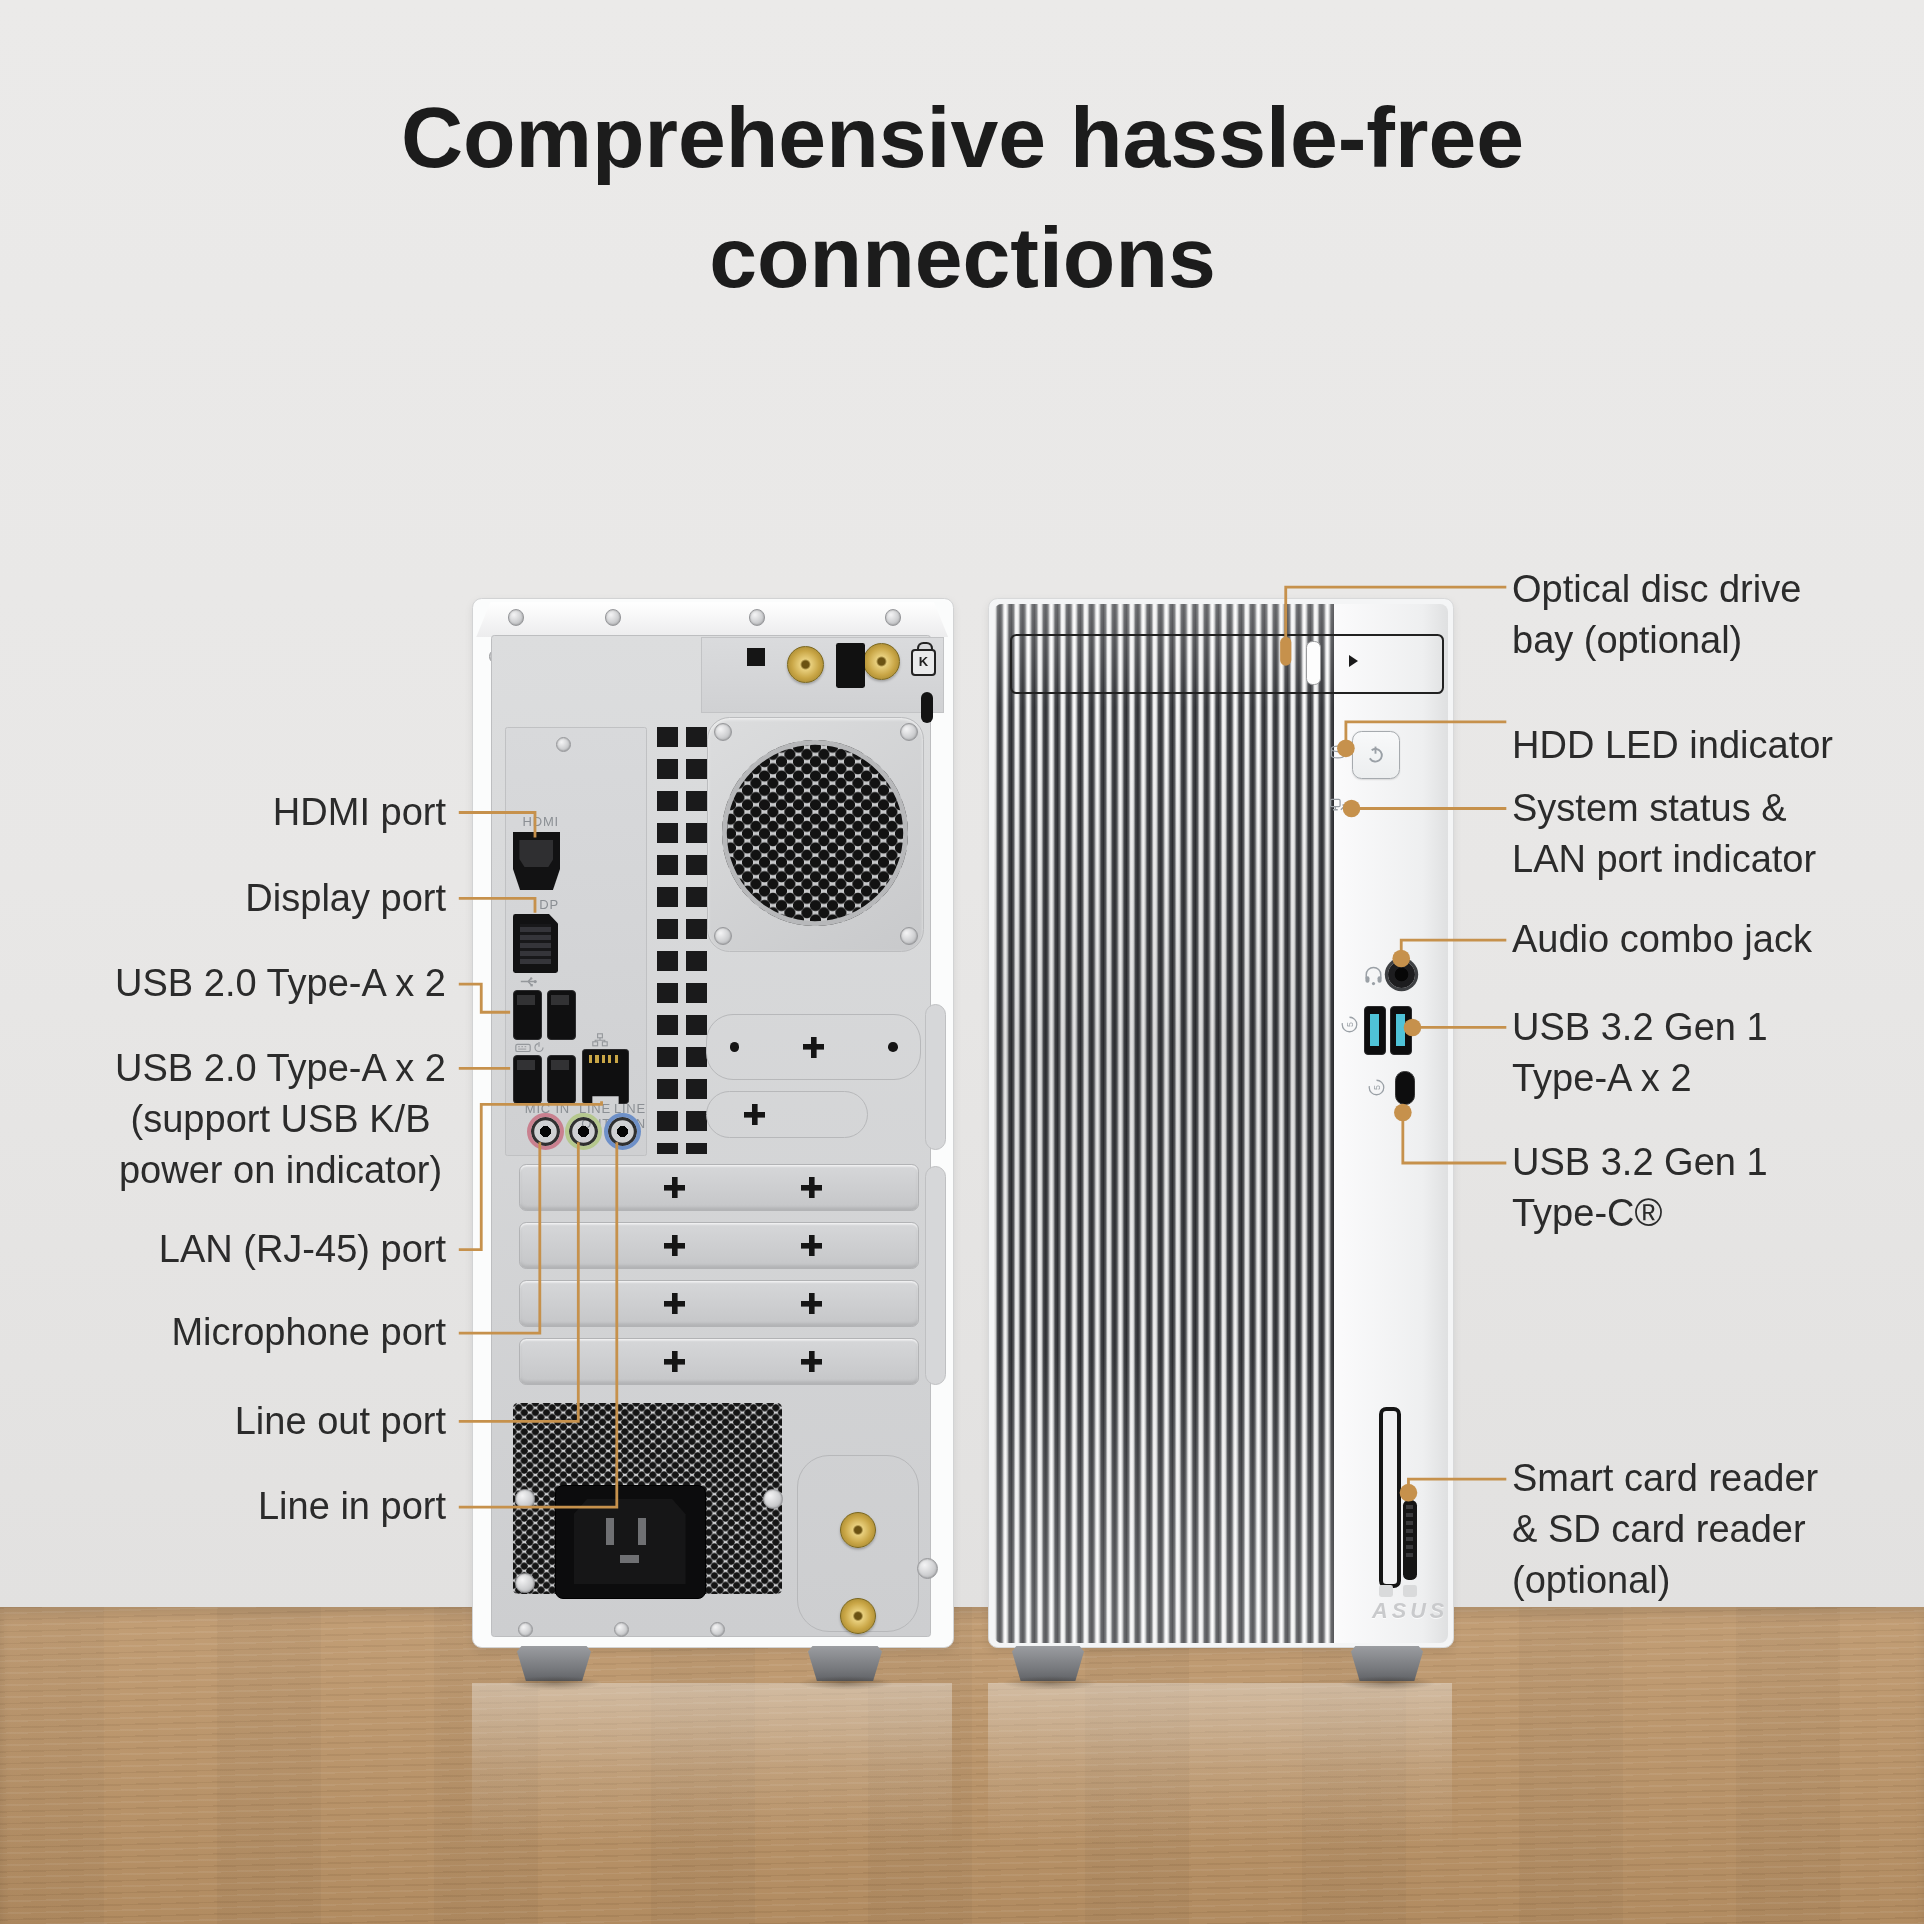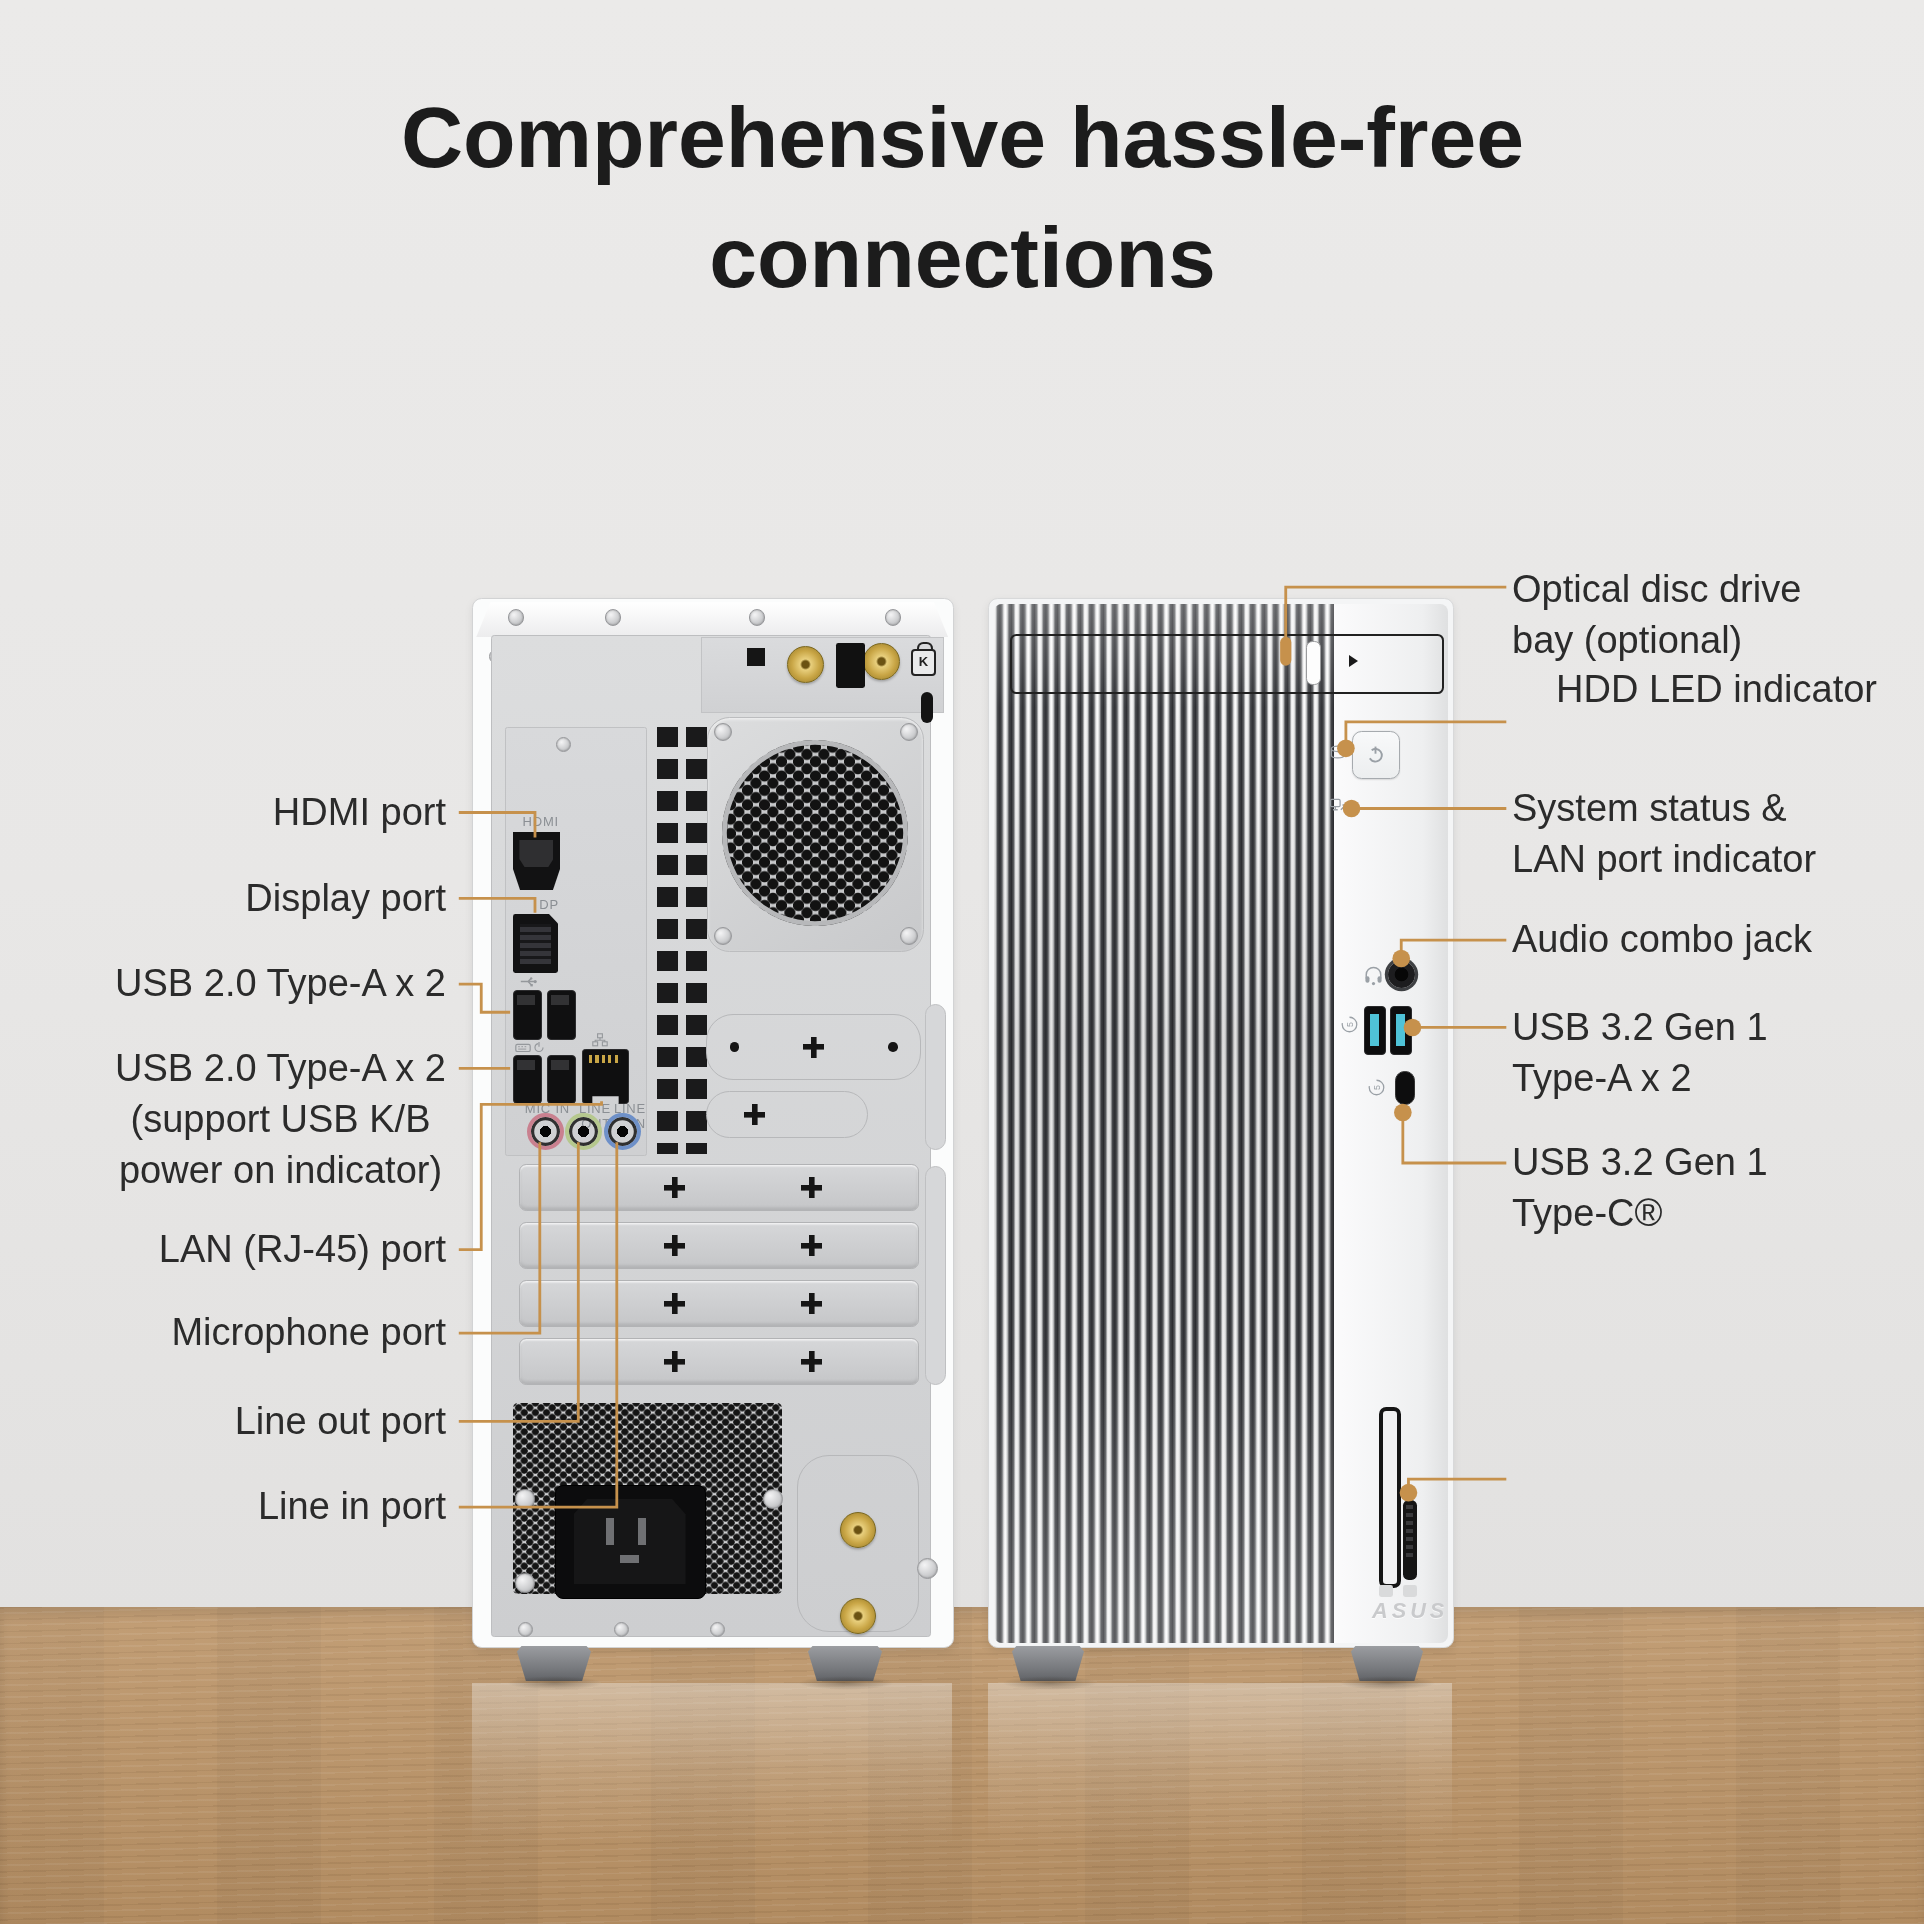--- a/index.html
+++ b/index.html
@@ -322,37 +322,42 @@
     <div>Line out port</div>
   </div>
   <div class="lbl left" style="top:1481px;">
     <div>Line in port</div>
   </div>
 
   <div class="lbl right" style="top:564px;">
     <div>Optical disc drive</div>
     <div>bay (optional)</div>
   </div>
-  <div class="lbl right" style="top:664px;margin-left:44px;">
+  <div class="lbl right" style="top:720px;">
     <div>HDD LED indicator</div>
   </div>
   <div class="lbl right" style="top:914px;">
     <div>Audio combo jack</div>
   </div>
   <div class="lbl right" style="top:783px;">
     <div>System status &amp;</div>
     <div>LAN port indicator</div>
   </div>
   <div class="lbl right" style="top:1002px;">
     <div>USB 3.2 Gen 1</div>
     <div>Type-A x 2</div>
   </div>
   <div class="lbl right" style="top:1137px;">
     <div>USB 3.2 Gen 1</div>
     <div>Type-C®</div>
+  </div>
+  <div class="lbl right" style="top:1453px;">
+    <div>Smart card reader</div>
+    <div>&amp; SD card reader</div>
+    <div>(optional)</div>
   </div>
 
   <svg class="callouts" width="1925" height="1925" viewBox="0 0 2400 2400">
     <g stroke="var(--accent,#c6914c)" stroke-width="3.5" fill="none">
       <polyline points="572,1013 667,1013 667,1044"></polyline>
       <polyline points="572,1120 667,1120 667,1138"></polyline>
       <polyline points="572,1227 600,1227 600,1262 636,1262"></polyline>
       <polyline points="572,1332 636,1332"></polyline>
       <polyline points="572,1558 600,1558 600,1377 750,1377 750,1373"></polyline>
       <polyline points="572,1662 673,1662 673,1424"></polyline>

